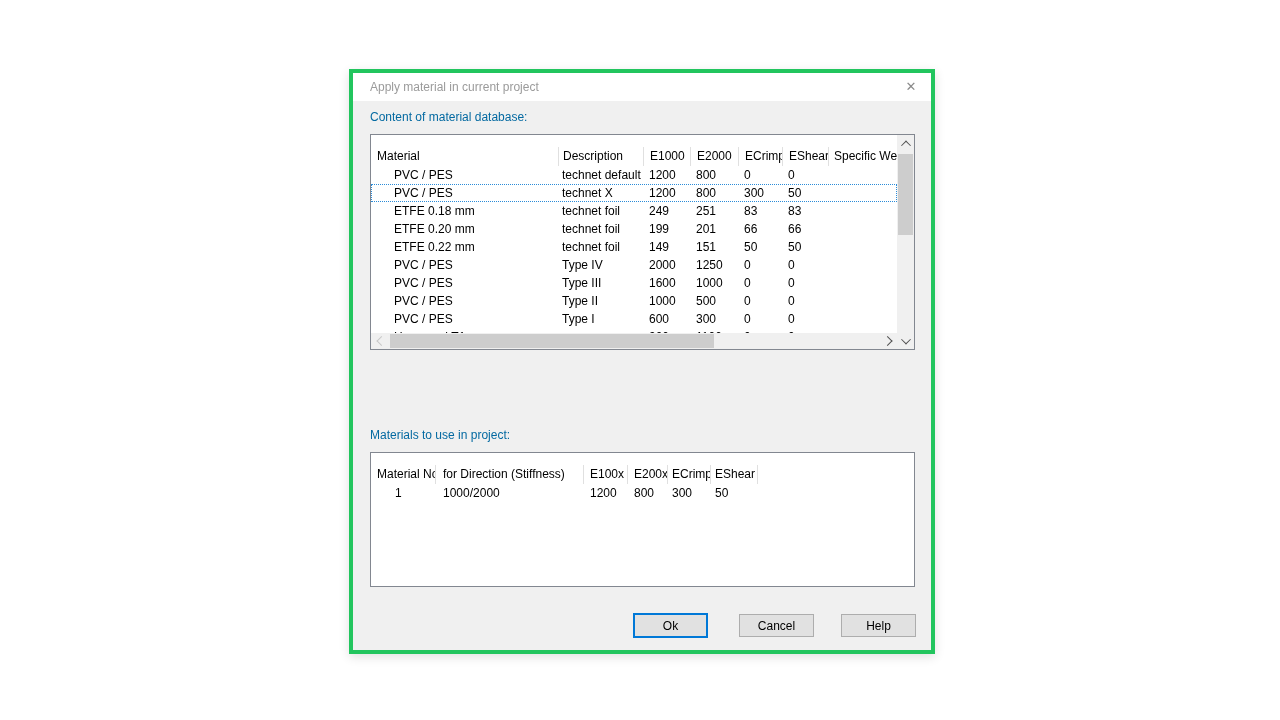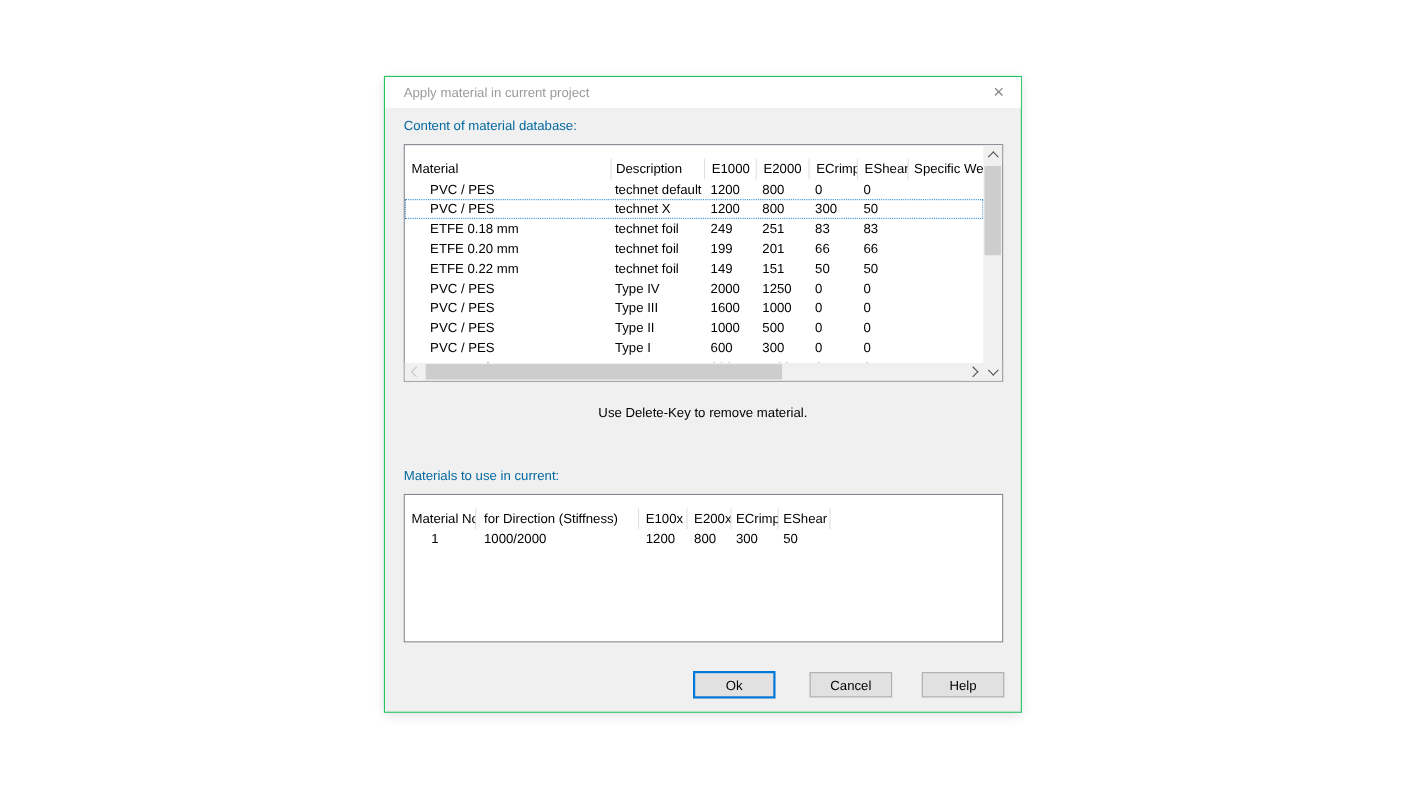--- a/index.html
+++ b/index.html
@@ -3,21 +3,21 @@
 <meta charset="utf-8">
 <style>
   html,body{margin:0;padding:0;}
   body{
     width:1280px;height:720px;overflow:hidden;background:#ffffff;
     font-family:"Liberation Sans", sans-serif;
     -webkit-font-smoothing:antialiased;
   }
   .dialog{
     position:absolute;left:349px;top:69px;width:578px;height:577px;
-    background:#f0f0f0;border:1px solid #22c55e;
+    background:#f0f0f0;border:4px solid #22c55e;
     box-shadow:0 3px 10px rgba(0,0,0,0.12);
   }
   .titlebar{
     position:absolute;left:0;top:0;width:100%;height:28px;background:#ffffff;
   }
   .title{
     position:absolute;left:17px;top:7px;font-size:12px;color:#9b9b9b;white-space:nowrap;
   }
   .close{
     position:absolute;right:8px;top:4px;width:24px;height:20px;text-align:center;
@@ -226,24 +226,23 @@
           <span class="chev left-ch disabled"></span>
         </div>
       <div class="hthumb"></div>
       <div class="sb-btn right">
           <span class="chev right-ch"></span>
         </div>
     </div>
   </div>
 
   <div class="hint">
-    <div>Use Delete-Key to remove material.</div>
-  </div>
-
-  <div class="label lbl-proj">Materials to use in current:</div>
+  </div>
+
+  <div class="label lbl-proj">Materials to use in project:</div>
 
   <div class="listview lv2">
     <div class="lv-rows">
       <div class="lv-header">
         <div class="hcell p0">Material No.</div>
         <div class="hcell p1">for Direction (Stiffness)</div>
         <div class="hcell p2">E100x</div>
         <div class="hcell p3">E200x</div>
         <div class="hcell p4">ECrimp</div>
         <div class="hcell p5">EShear</div>

